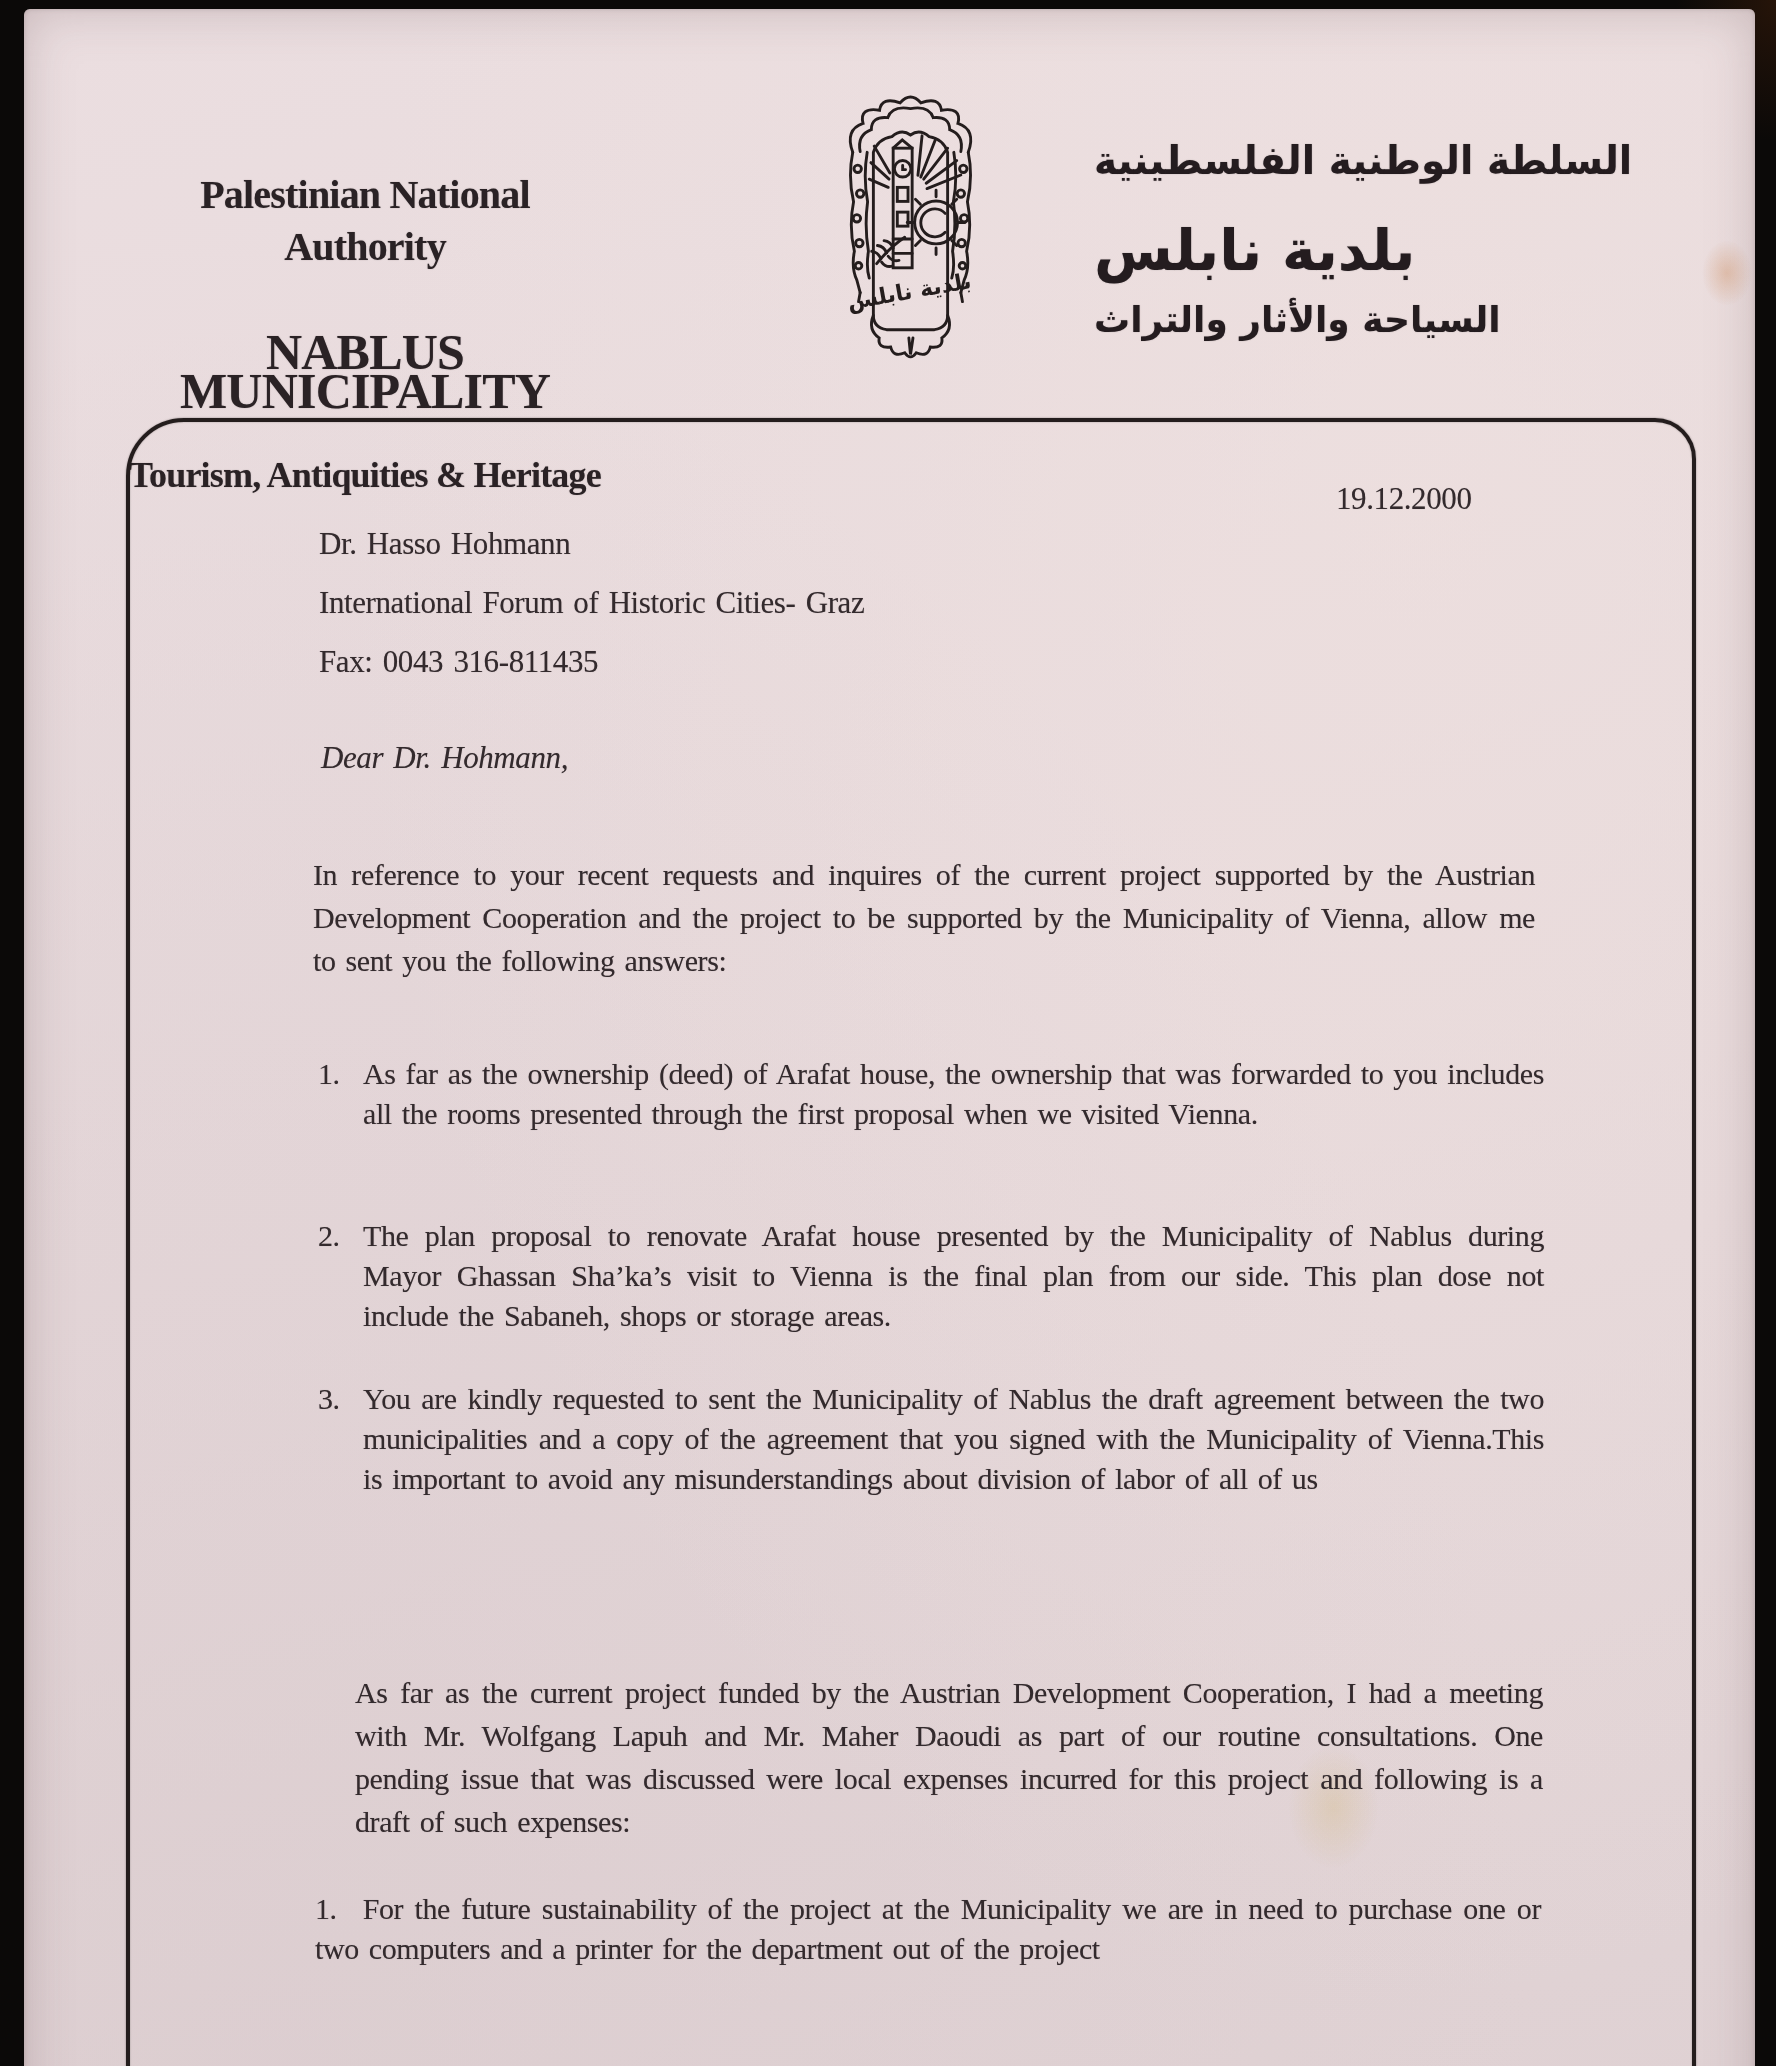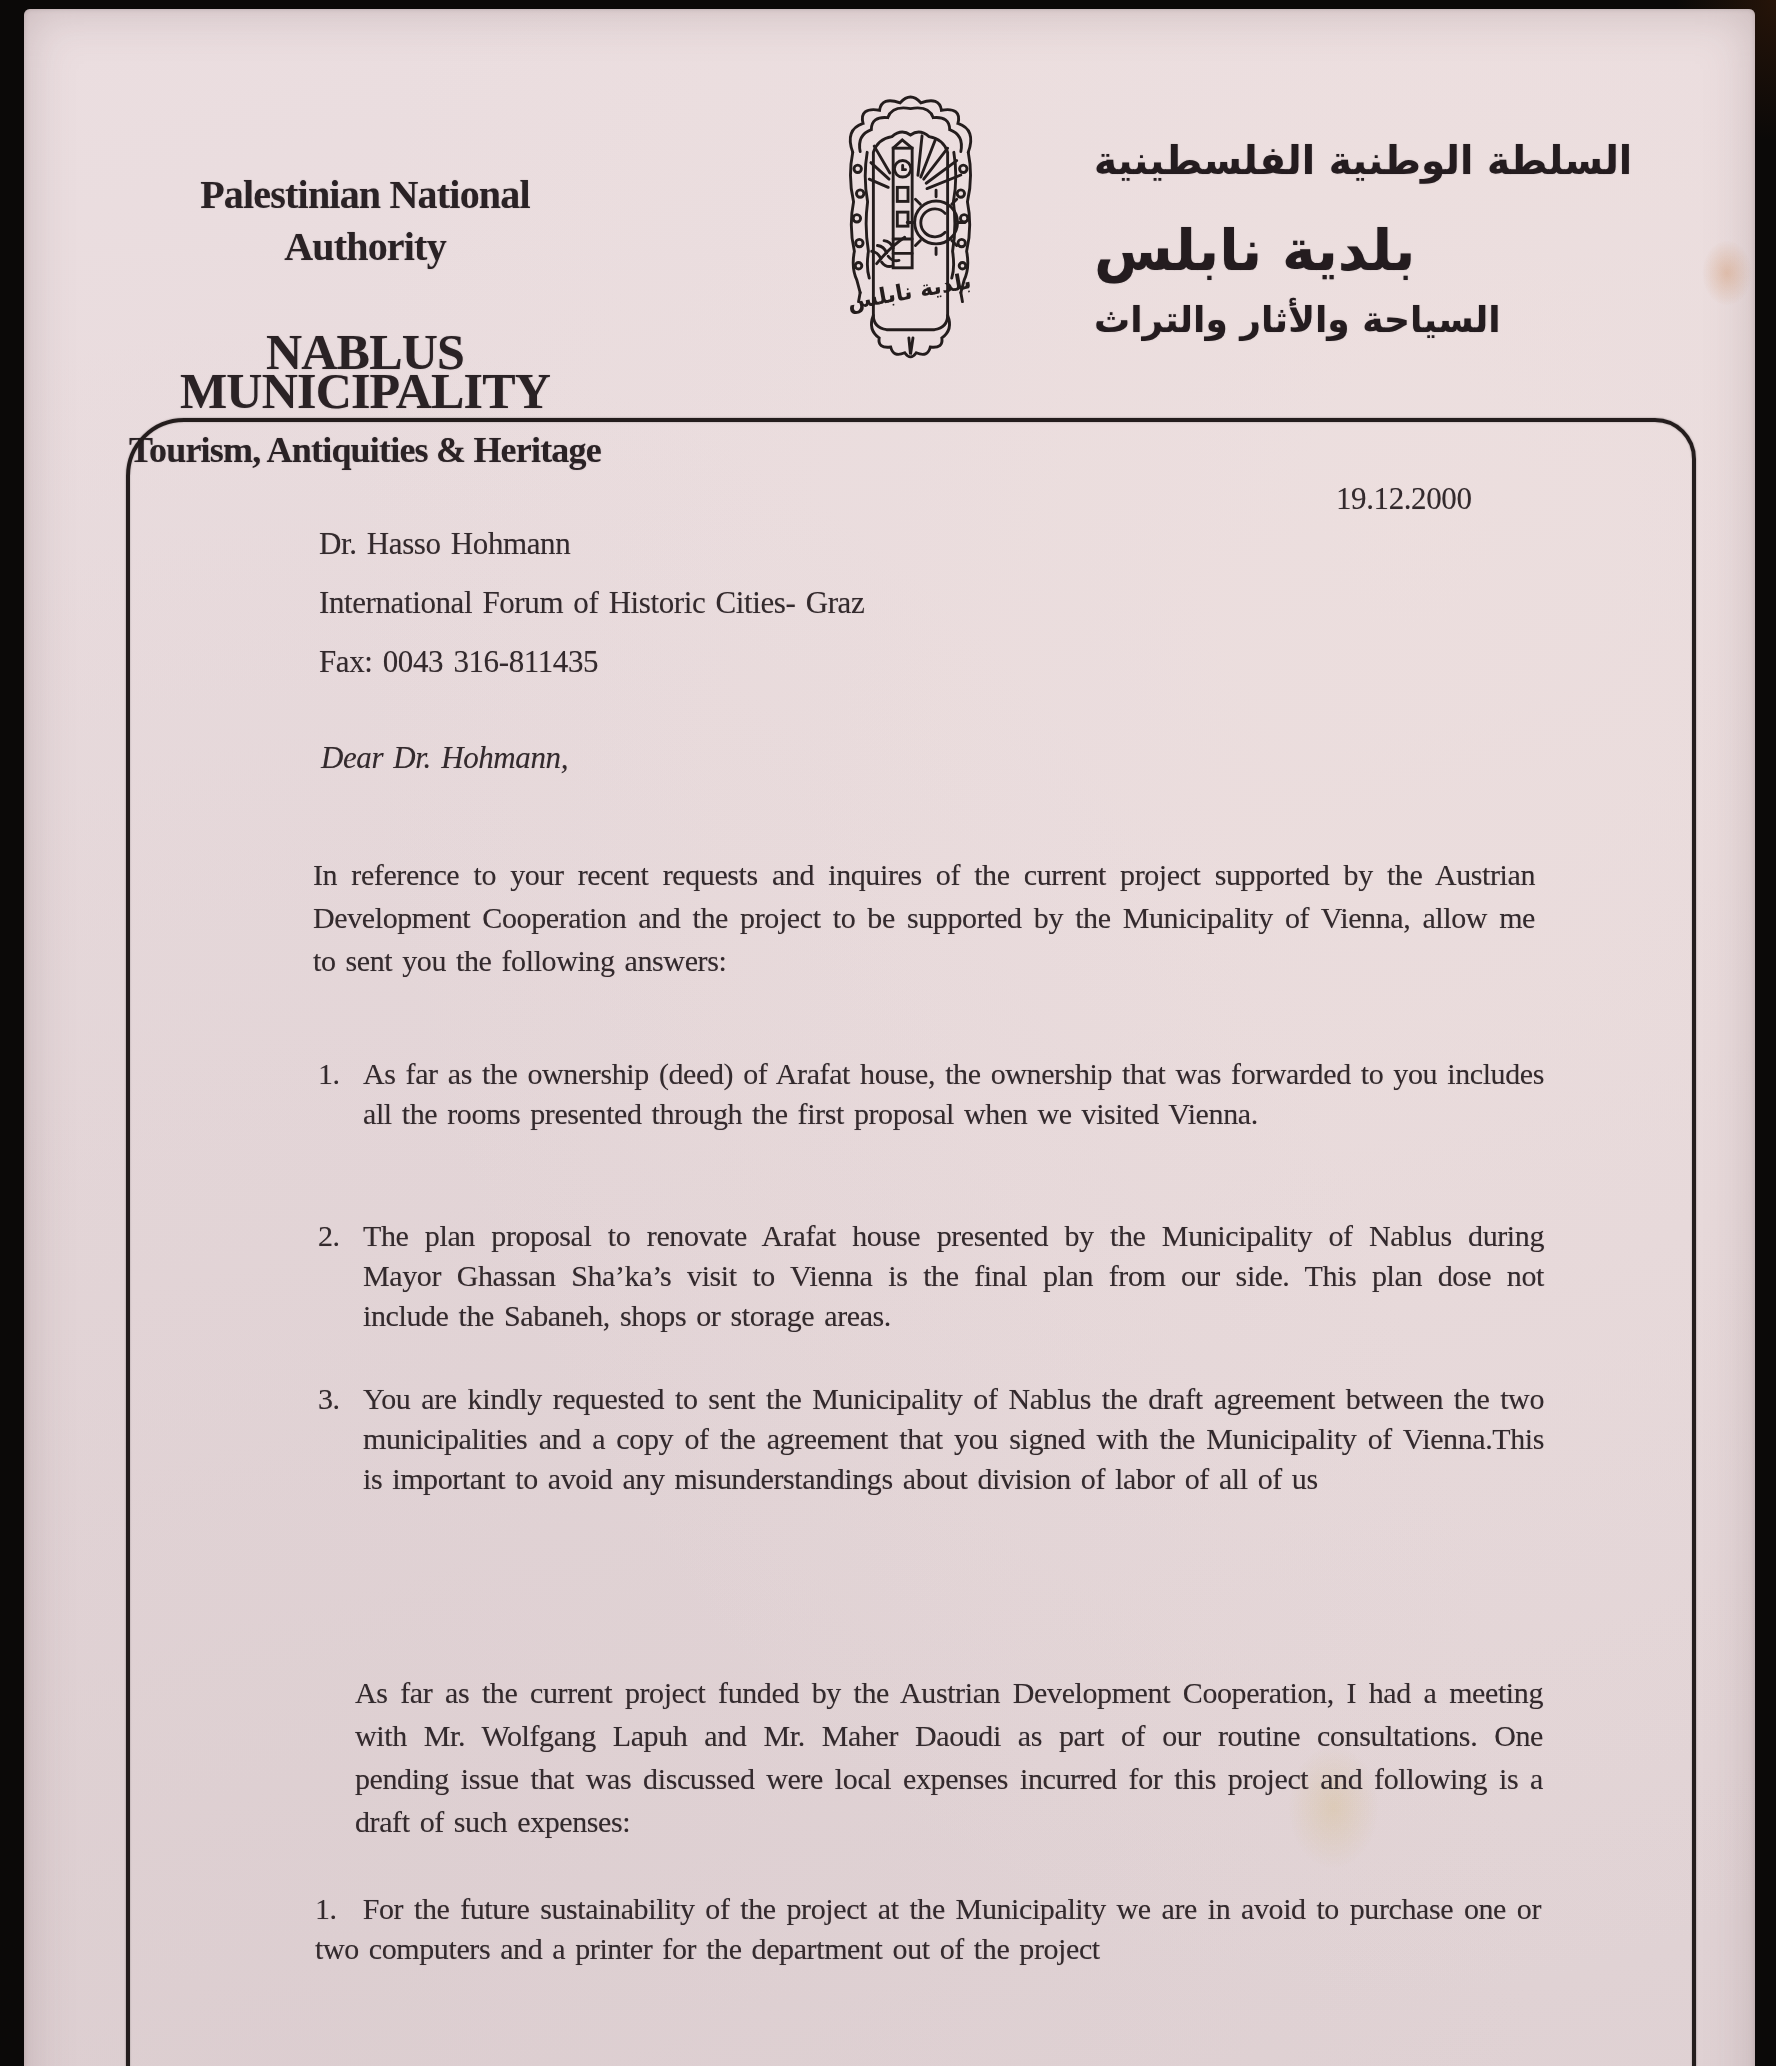--- a/index.html
+++ b/index.html
@@ -21,21 +21,21 @@
 
   .ink{color:#30272a;}
   .ar{font-family:"DejaVu Sans",sans-serif;direction:rtl;}
 
   
   .hdr-en{position:absolute;left:97px;top:160px;width:488px;text-align:center;
      font-family:"Liberation Serif","DejaVu Serif",serif;font-weight:bold;color:#2a2225;
      text-shadow:0 0 1.2px rgba(42,34,37,.35);letter-spacing:-0.8px;}
   .hdr-en .l1{font-size:40px;line-height:52px;}
   .hdr-en .l2{font-size:50px;line-height:39px;margin-top:60px;}
-  .hdr-en .l3{font-size:36px;line-height:36px;margin-top:21px;text-align:center;}
+  .hdr-en .l3{font-size:36px;line-height:36px;margin-top:46px;text-align:center;}
 
   .hdr-ar{position:absolute;right:41px;top:122px;width:620px;text-align:left;color:#241c1f;
      font-weight:bold;text-shadow:0 0 1.2px rgba(36,28,31,.35);}
   .hdr-ar .a1{font-size:39px;line-height:60px;}
   .hdr-ar .a2{font-size:57px;line-height:85px;margin-top:16.5px;}
   .hdr-ar .a3{font-size:36px;line-height:54px;}
 
   .logo{position:absolute;left:804px;top:81px;width:165px;height:269px;}
 
   
@@ -160,19 +160,19 @@
       </div>
 
       <div class="item item3 bodytext">
         <span class="num">3.</span>
         <span>You are kindly requested to sent the Municipality of Nablus the draft agreement between the two municipalities and a copy of the agreement that you signed with the Municipality of Vienna.This is important to avoid any misunderstandings about division of labor of all of us</span>
       </div>
 
       <div class="para p2 bodytext">As far as the current project funded by the Austrian Development Cooperation, I had a meeting with Mr. Wolfgang Lapuh and Mr. Maher Daoudi as part of our routine consultations. One pending issue that was discussed were local expenses incurred for this project and following is a draft of such expenses:</div>
 
       <div class="final bodytext">
-        <span class="fnum">1.</span><span>For the future sustainability of the project at the Municipality we are in avoid to purchase one or two computers and a printer for the department out of the project</span>
+        <span class="fnum">1.</span><span>For the future sustainability of the project at the Municipality we are in need to purchase one or two computers and a printer for the department out of the project</span>
       </div>
 
     </div>
   </div>
 </div>
 
 
 </body></html>

